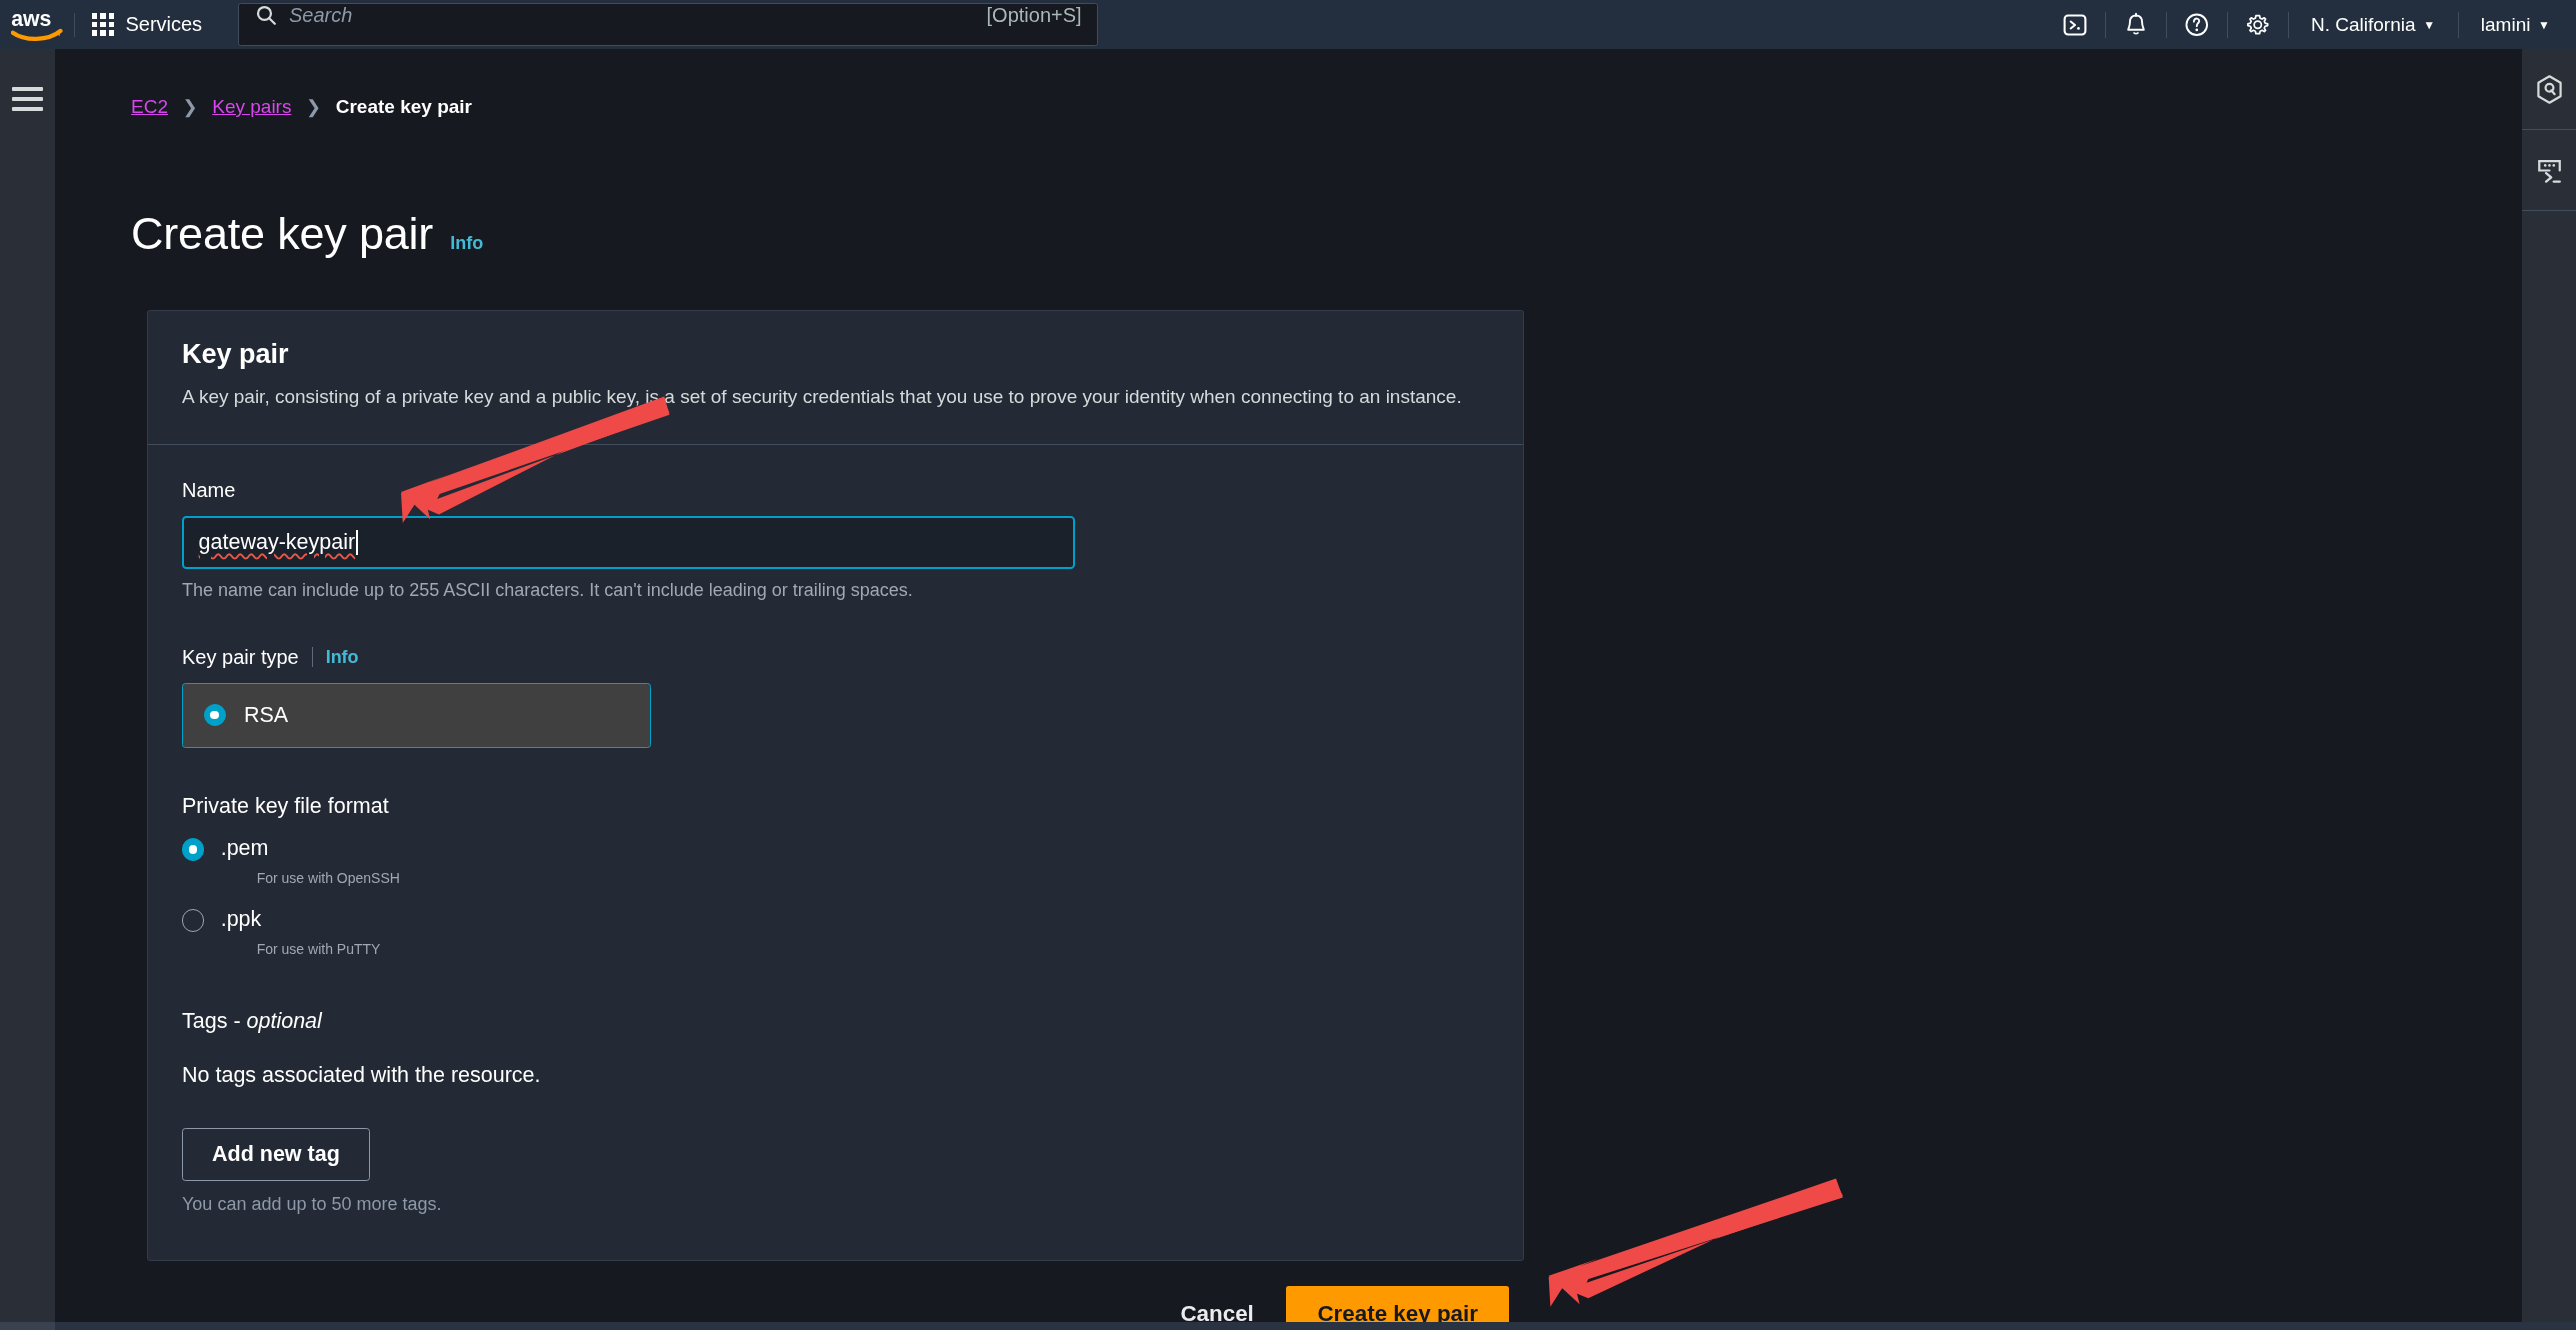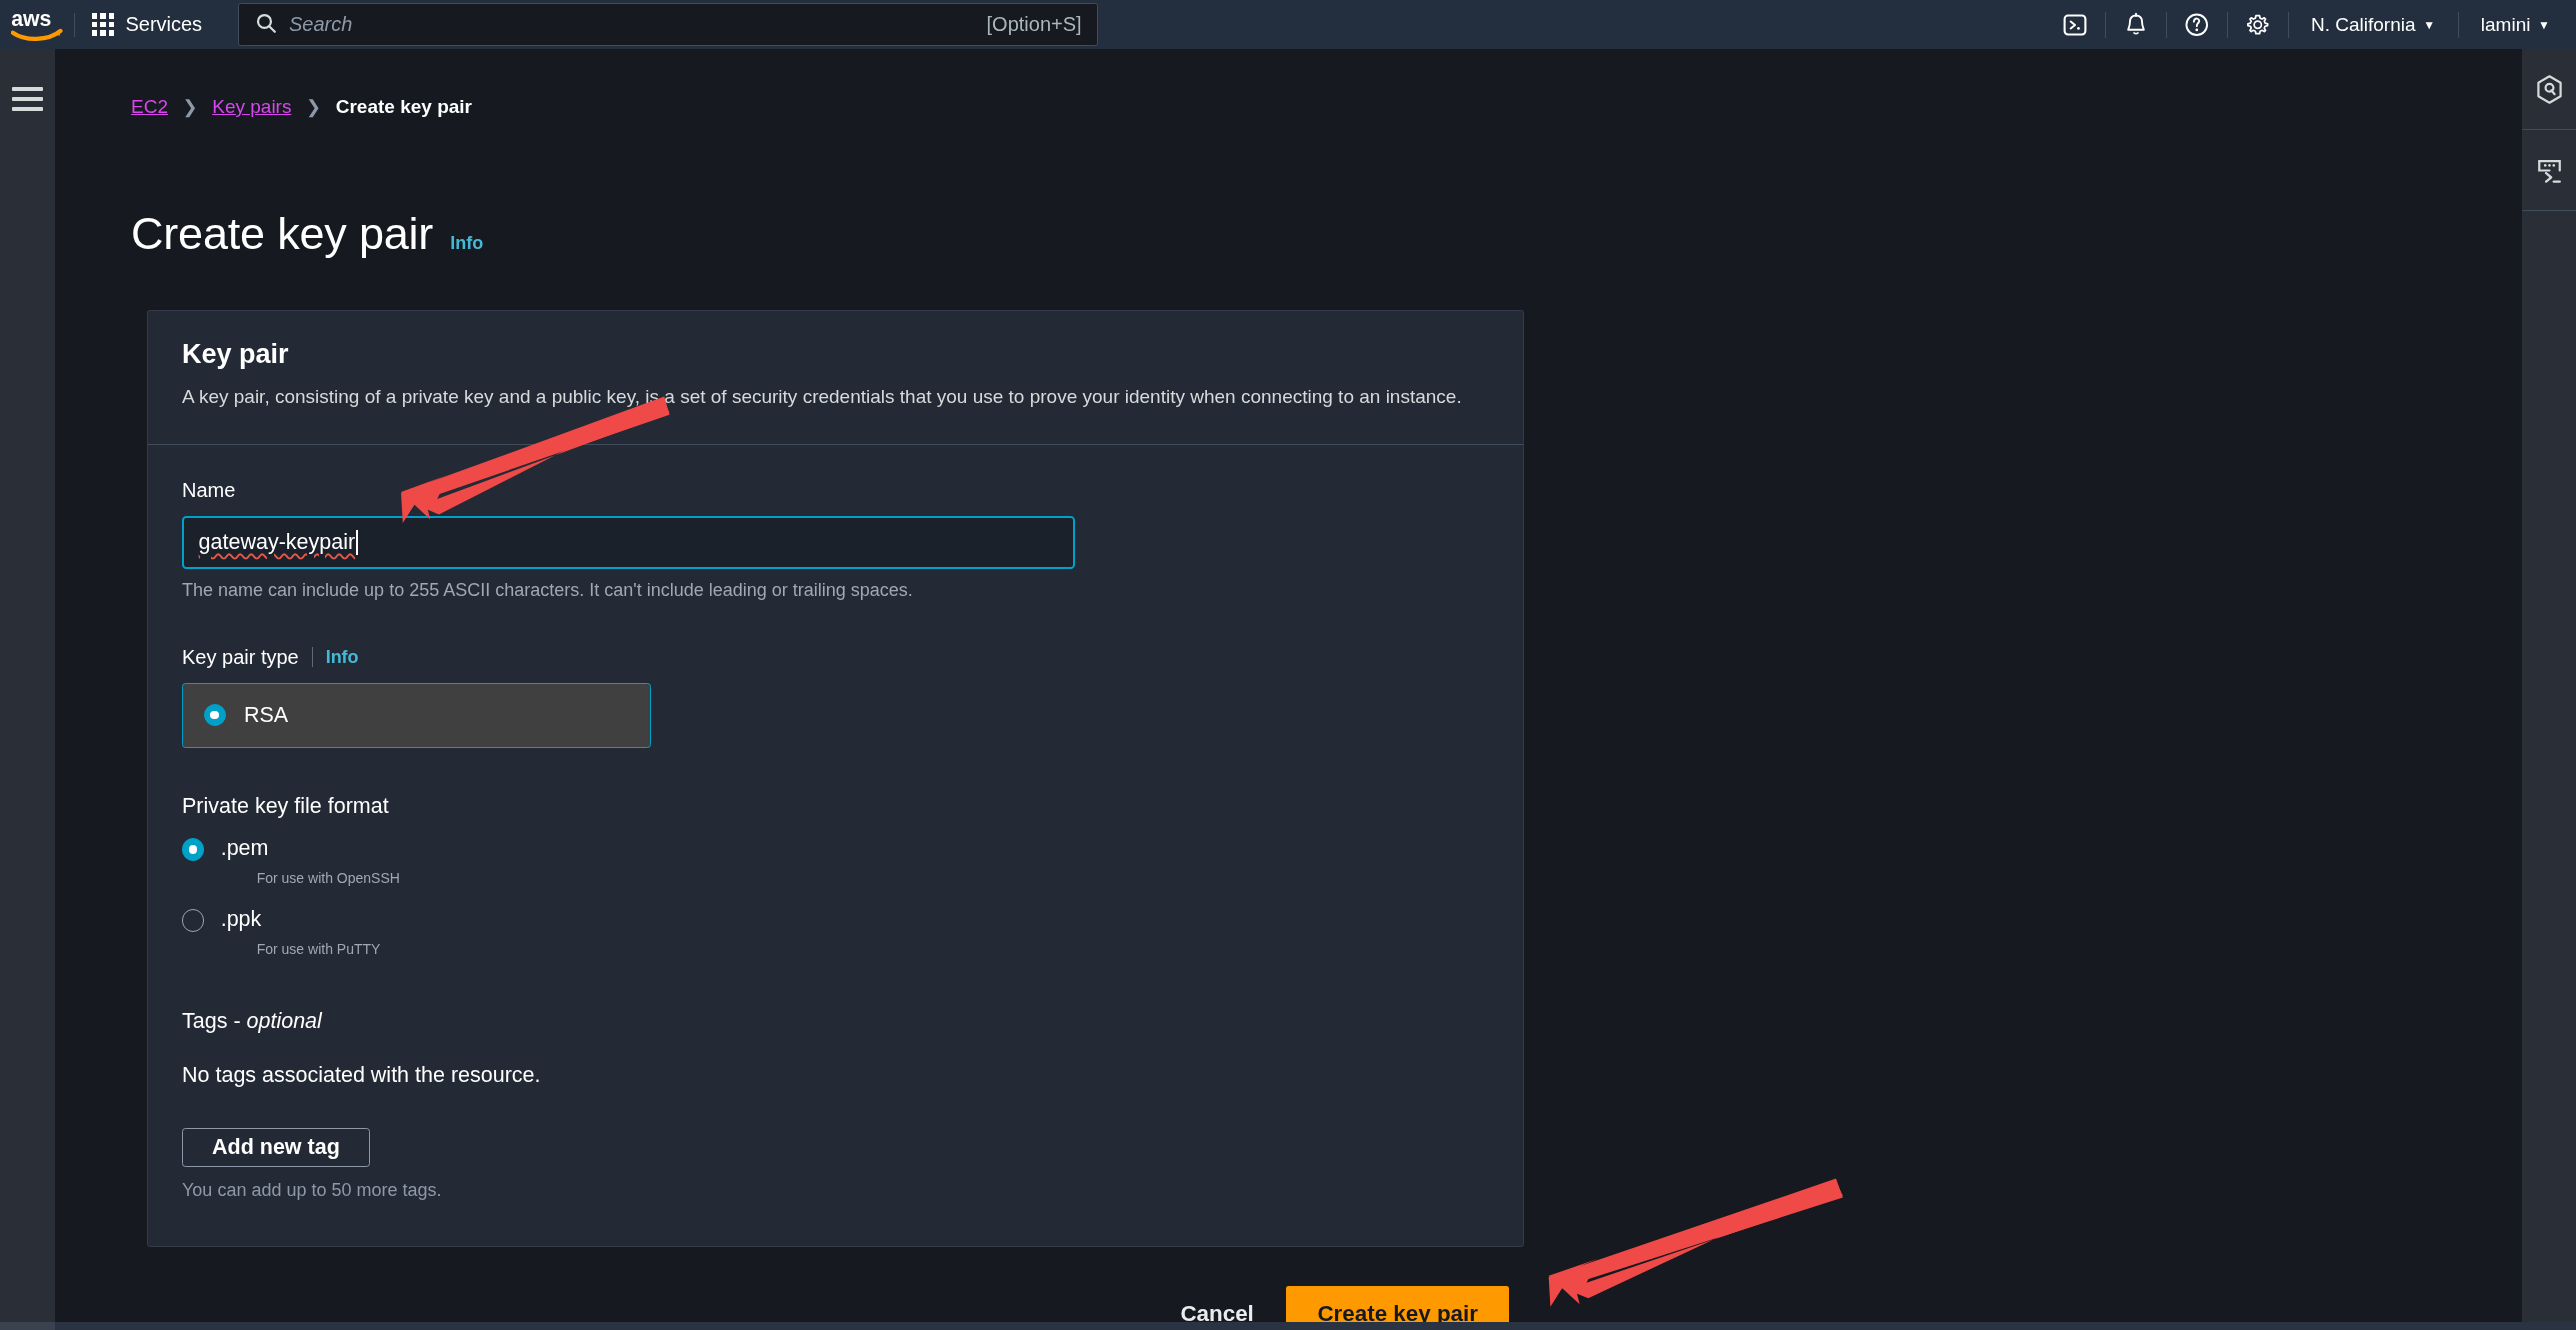--- a/index.html
+++ b/index.html
@@ -26,21 +26,21 @@
     padding:0 19px 0 17px; cursor:pointer; color:#ffffff;
     font-size:20px; font-weight:400;
   }
   .grid-icon { display:grid; grid-template-columns:repeat(3,5.2px);
                grid-template-rows:repeat(3,5.2px); gap:3.4px; }
   .grid-icon i { background:#ffffff; display:block; width:5.2px; height:5.2px; }
 
   .search-wrap {
     margin-left:17px; width:860px; height:43px; background:#16191f;
     border:0.9px solid #414d5c; border-radius:2.6px;
-    display:flex; align-items:center; padding:0 15.5px; cursor:text;
+    display:flex; align-items:flex-start; padding:0 15.5px; cursor:text;
   }
   .search-icon-svg { flex:0 0 auto; margin-right:12px; }
   .search-ph { color:#8d99a8; font-size:20px; font-style:italic; flex:1; }
   .search-kbd { color:#aab7b8; font-size:20px; }
 
   .nav-right { margin-left:auto; display:flex; align-items:center; height:49px; }
   .nav-icon-btn {
     width:60px; height:49px; display:flex; align-items:center;
     justify-content:center; cursor:pointer;
   }
@@ -147,21 +147,21 @@
   .radio-main { font-size:21.5px; color:#ffffff; line-height:1; }
   .radio-sub  { font-size:14px; color:#a0a8b4; margin-top:11.2px;margin-left:36px; }
 
   .section-title { font-size:21.5px; color:#ffffff; margin-bottom:19px; }
   .tags-title { font-size:21.5px; color:#ffffff; }
   .tags-title em { font-style:italic; }
   .tags-empty { font-size:21.5px; color:#ffffff; margin-top:29px; }
 
   #add-tag-btn {
     margin-top:40px; display:inline-flex; align-items:center; justify-content:center;
-    height:39px; padding:0 29px; background:transparent;
+    height:53px; padding:0 29px; background:transparent;
     border:1.7px solid #8d99a8; border-radius:3.4px; cursor:pointer;
     font-size:21.5px; font-weight:700; color:#ffffff;
     font-family:"Liberation Sans", sans-serif;
     text-align:right;
   }
   #tags-note { font-size:18px; color:#8d99a8; margin-top:13px; }
 
   
   #action-row {
     position:absolute; top:1232px; left:77px; width:1377px; height:66px;

